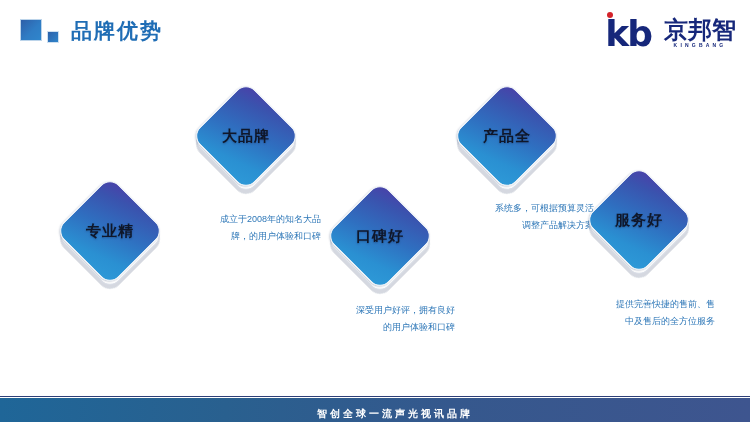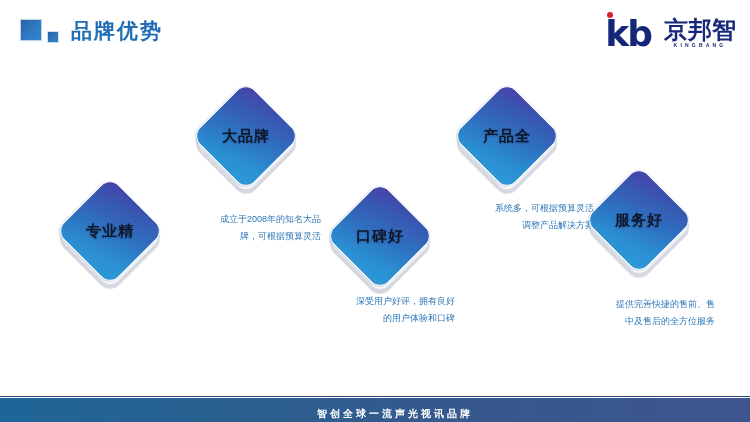--- a/index.html
+++ b/index.html
@@ -220,31 +220,31 @@
 
   <div class="item" style="left:191px; top:81px;">
     <div class="dia-wrap">
       <div class="dia-shadow"></div>
       <div class="dia-shadow2"></div>
       <div class="dia-face"></div>
       <div class="dia-label">大品牌</div>
     </div>
   </div>
   <div class="caption" style="left:171px; top:211px;">成立于2008年的知名大品
-牌，可根据预算灵活</div>
+牌，的用户体验和口碑</div>
 
   <div class="item" style="left:325px; top:181px;">
     <div class="dia-wrap">
       <div class="dia-shadow"></div>
       <div class="dia-shadow2"></div>
       <div class="dia-face"></div>
       <div class="dia-label">口碑好</div>
     </div>
   </div>
-  <div class="caption" style="left:305px; top:293px;">深受用户好评，拥有良好
+  <div class="caption" style="left:305px; top:302px;">深受用户好评，拥有良好
 的用户体验和口碑</div>
 
   <div class="item" style="left:452px; top:81px;">
     <div class="dia-wrap">
       <div class="dia-shadow"></div>
       <div class="dia-shadow2"></div>
       <div class="dia-face"></div>
       <div class="dia-label">产品全</div>
     </div>
   </div>

